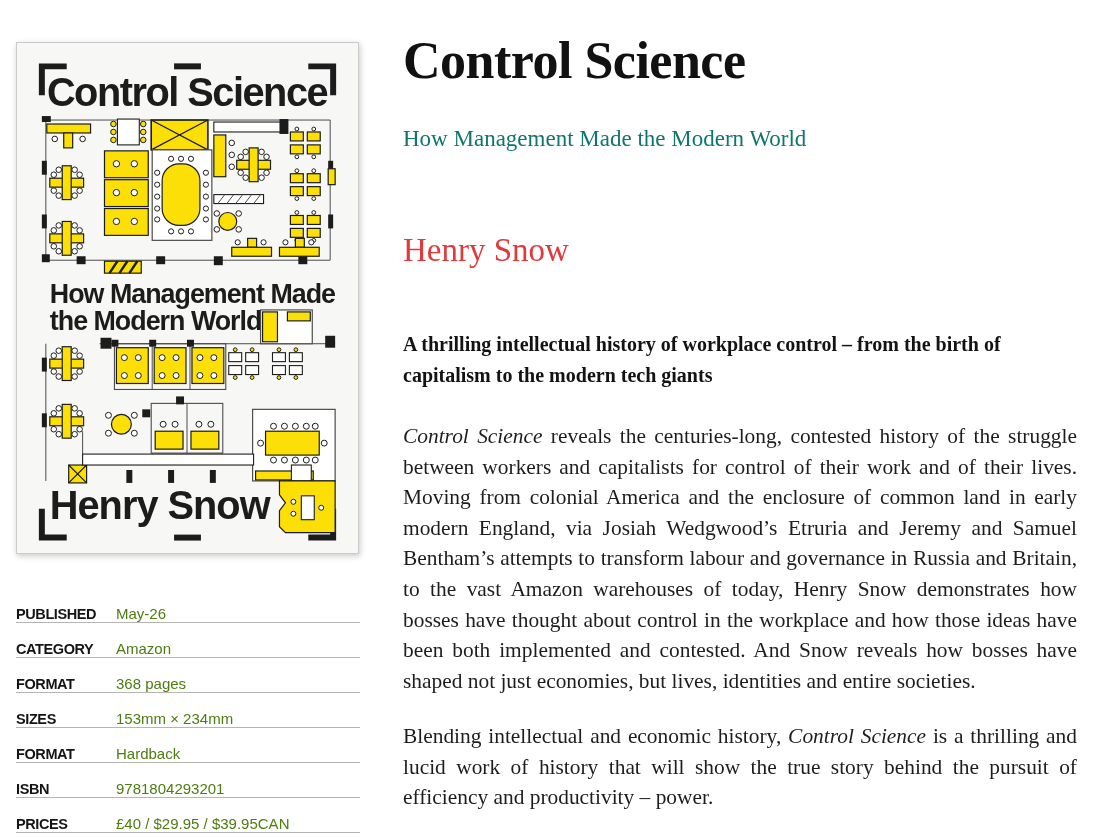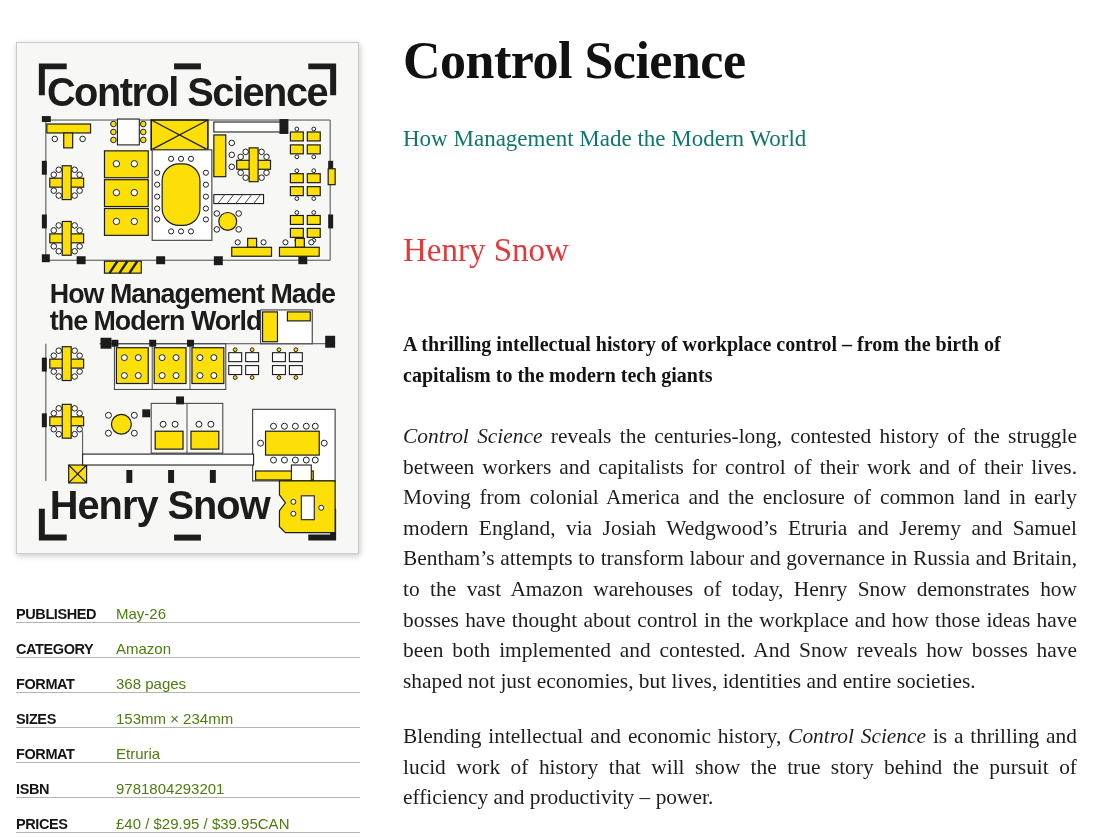--- a/index.html
+++ b/index.html
@@ -350,21 +350,21 @@
       <span class="detail-value">368 pages</span>
     </div>
 
     <div class="detail-row">
       <span class="detail-label">SIZES</span>
       <span class="detail-value">153mm × 234mm</span>
     </div>
 
     <div class="detail-row">
       <span class="detail-label">FORMAT</span>
-      <span class="detail-value">Etruria</span>
+      <span class="detail-value">Hardback</span>
     </div>
 
     <div class="detail-row">
       <span class="detail-label">ISBN</span>
       <span class="detail-value">9781804293201</span>
     </div>
 
     <div class="detail-row">
       <span class="detail-label">PRICES</span>
       <span class="detail-value">£40 / $29.95 / $39.95CAN</span>

